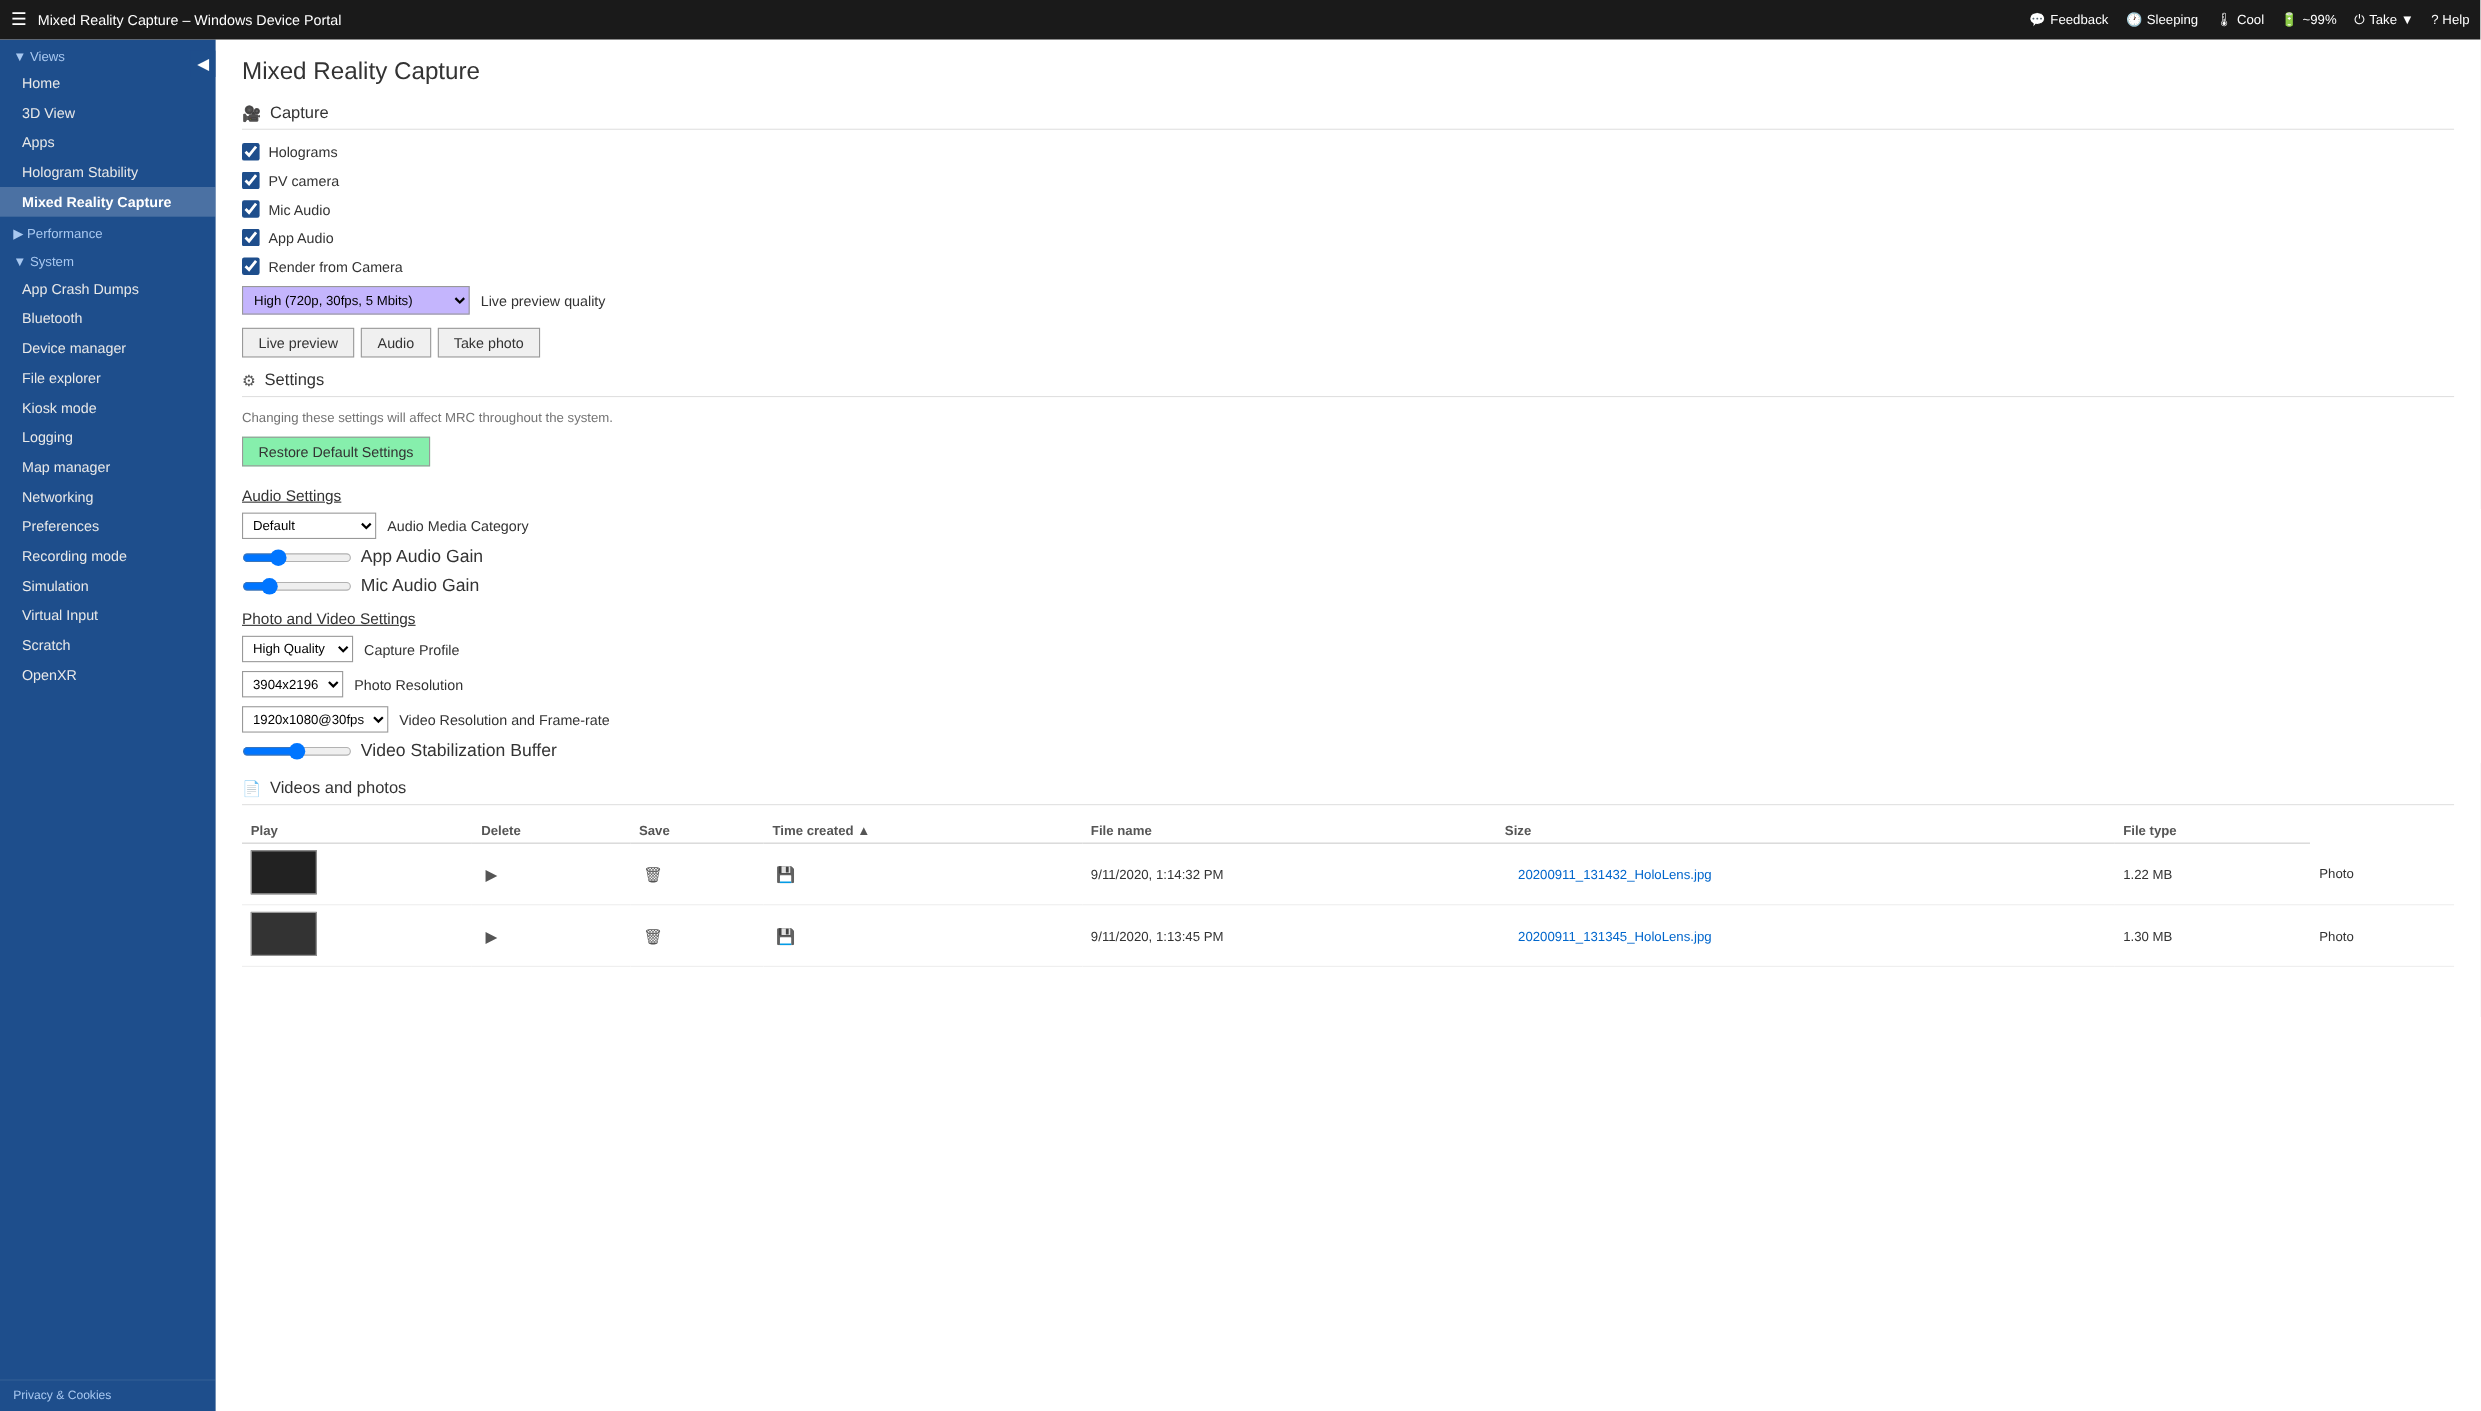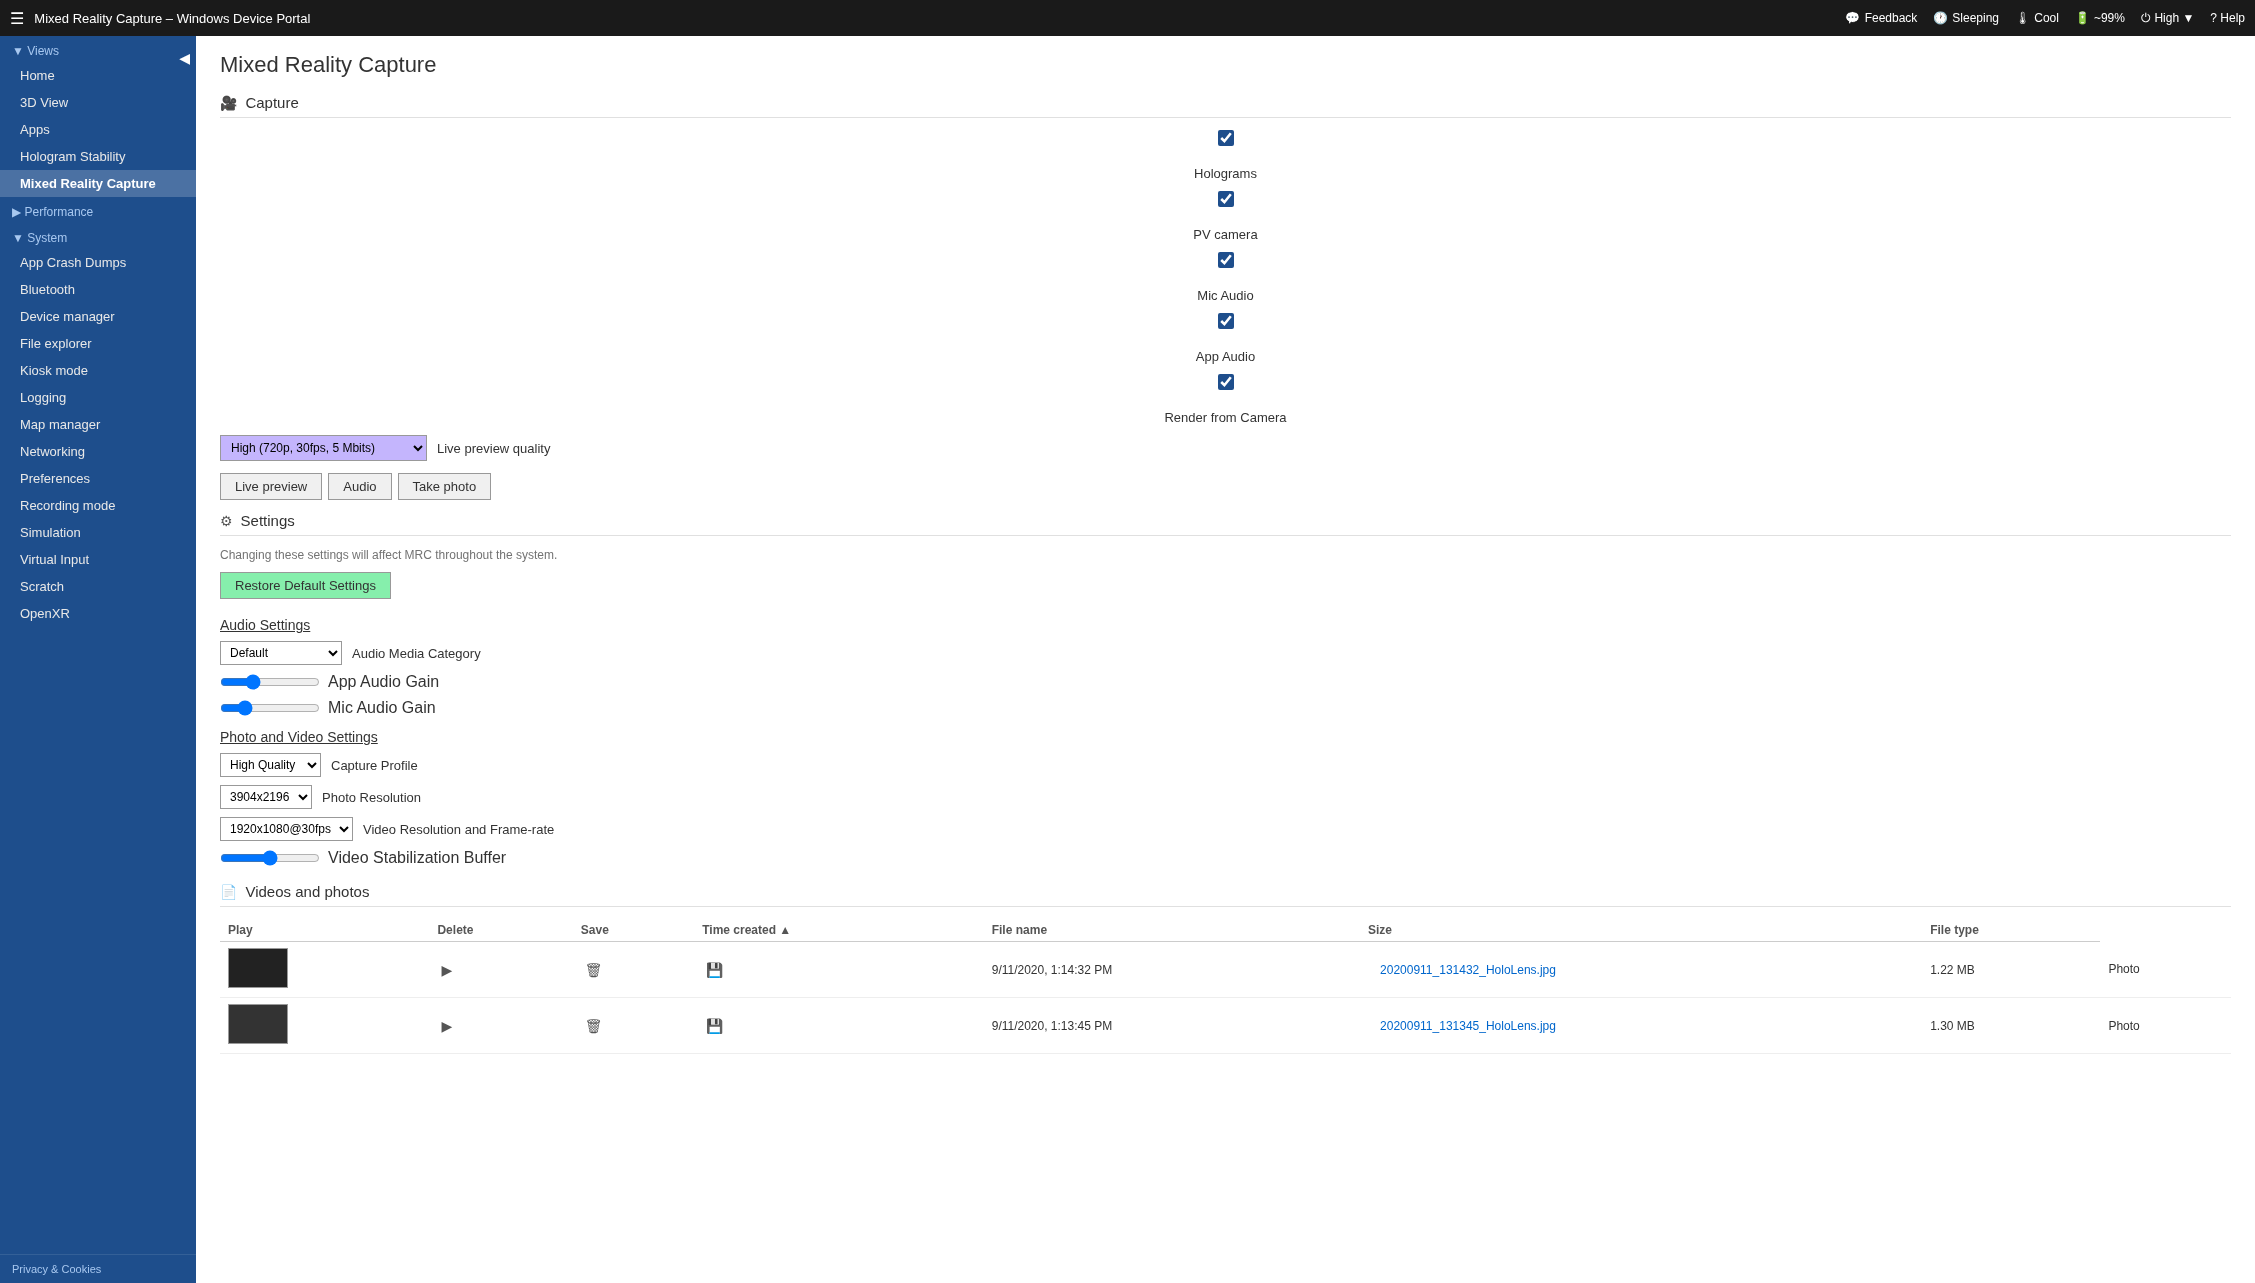--- a/index.html
+++ b/index.html
@@ -85,23 +85,23 @@
       font-weight: 500;
       color: #333;
       border-bottom: 1px solid #e0e0e0;
       padding-bottom: 6px;
       margin-bottom: 12px;
     }
     .section-icon { font-size: 14px; color: #555; }
 
     
     .checkbox-row {
-      display: flex; align-items: center; gap: 20px;
+      display: flex; align-items: flex-end; gap: 8px;
       margin-bottom: 10px;
-      font-size: 13px; color: #333; flex-direction: column;
+      font-size: 13px; color: #333;
     }
     .checkbox-row input[type=checkbox] { width: 16px; height: 16px; accent-color: #1e4e8c; }
 
     .quality-row {
       display: flex; align-items: center; gap: 10px;
       margin-bottom: 12px;
     }
     .quality-select {
       padding: 4px 6px; font-size: 12px; border: 1px solid #999;
       background: #c4b5fd; cursor: pointer; min-width: 200px;
@@ -172,21 +172,21 @@
     <span>
       <span>🌡</span>
       <span>Cool</span>
     </span>
     <span>
       <span>🔋</span>
       <span>~99%</span>
     </span>
     <span>
       <span>⏻</span>
-      <span>High ▼</span>
+      <span>Take ▼</span>
     </span>
     <span>
       <span>? Help</span>
     </span>
   </div>
 </div>
 
 <div class="main-layout">
 
   <div class="sidebar">

